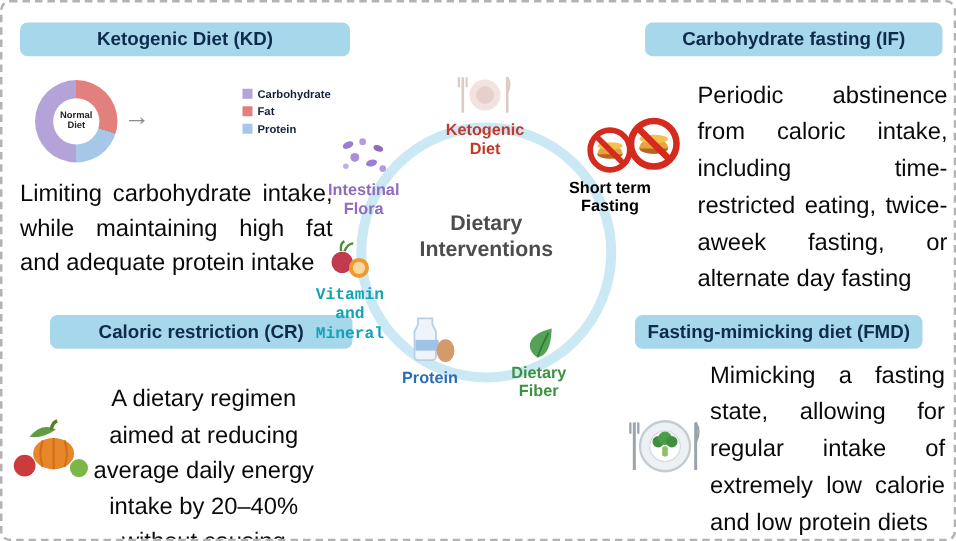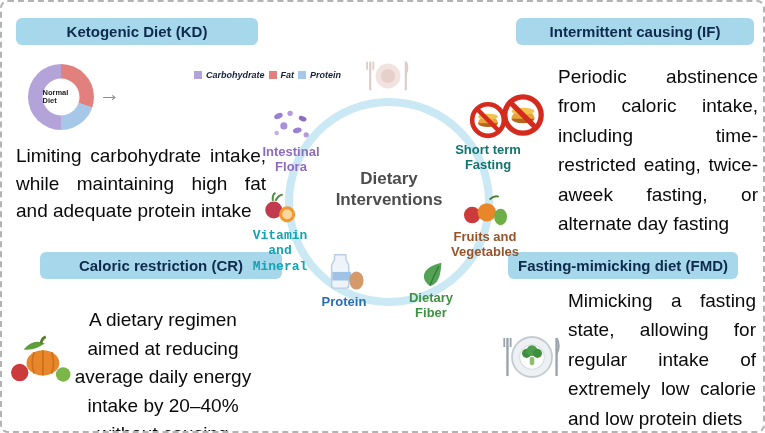--- a/index.html
+++ b/index.html
@@ -9,45 +9,45 @@
     font-family:"Liberation Sans", sans-serif; overflow:hidden;
   }
   .pre { white-space:pre-line; }
 
   
   .panel-header {
     position:absolute; height:27px; line-height:27px; text-align:center;
     background:#a7d7eb; color:#0e2a4d; font-weight:700; font-size:15px;
     border-radius:6px;
   }
-  .hdr-kd  { left:14px;  top:16px;  width:242px; }
+  .hdr-kd  { left:14px;  top:16px;  width:264px; }
   .hdr-if  { left:514px; top:16px;  width:238px; }
   .hdr-cr  { left:14px;  top:250px; width:242px;margin-left:24px; }
   .hdr-fmd { left:506px; top:250px; width:230px; }
 
   
   .panel-text { position:absolute; margin:0; font-size:19px; line-height:1.45; color:#0a0a0a; }
   .txt-kd  { left:14px;  top:140px; width:250px; text-align:justify; }
   .txt-if  { left:556px; top:60px;  width:200px; text-align:justify; line-height:1.55; }
   .txt-cr  { left:62px;  top:284px; width:198px; text-align:center;  line-height:1.5;margin-top:20px; }
   .txt-fmd { left:566px; top:284px; width:188px; text-align:justify; line-height:1.55; }
 
   
   .donut { position:absolute; border-radius:50%; }
   .donut1 { left:26px;  top:62px; width:66px; height:66px; }
   .donut2 { left:124px; top:66px; width:58px; height:58px; }
   .donut-hole {
     position:absolute; left:50%; top:50%; transform:translate(-50%,-50%);
     width:56%; height:56%; background:#fff; border-radius:50%;
     display:flex; align-items:center; justify-content:center;
-    font-size:7.5px; font-weight:700; color:#222; text-align:left; line-height:1.15;
+    font-size:7.5px; font-weight:700; color:#222; text-align:center; line-height:1.15;
   }
   .kd-arrow { position:absolute; left:97px; top:80px; font-size:21px; font-weight:700; color:#8c8c8c; }
 
-  .legend { position:absolute; left:192px; top:68px; display:flex; flex-direction:row; gap:4px;font-style:italic; }
+  .legend { position:absolute; left:192px; top:68px; display:flex; flex-direction:column; gap:4px; }
   .legend-item { display:flex; align-items:center; gap:4px; }
   .swatch { width:8px; height:8px; display:inline-block; }
   .legend-label { font-size:9px; font-weight:700; color:#14213d; }
 
   
   .corner-icon { position:absolute; }
   .icon-if  { left:498px; top:90px; }
   .icon-cr  { left:6px;   top:330px; }
   .icon-fmd { left:500px; top:328px; }
 
@@ -96,21 +96,21 @@
       <span class="legend-label">Fat</span>
     </div>
     <div class="legend-item">
       <span class="swatch" style="background: rgb(166, 199, 231);"></span>
       <span class="legend-label">Protein</span>
     </div>
   </div>
 
   <p class="panel-text txt-kd">Limiting carbohydrate intake, while maintaining high fat and adequate protein intake</p>
 
-  <div class="panel-header hdr-if">Intermittent causing (IF)</div>
+  <div class="panel-header hdr-if">Carbohydrate fasting (IF)</div>
   <span class="corner-icon icon-if icon">
     <svg viewBox="0 0 48 48" width="46" height="46">
       <ellipse cx="24" cy="28" rx="12" ry="4.5" fill="#b5651d"></ellipse>
       <path d="M12 28 a12 9 0 0 1 24 0 z" fill="#e8a33d"></path>
       <ellipse cx="24" cy="20" rx="12" ry="3.5" fill="#f2c14e"></ellipse>
       <circle cx="24" cy="24" r="19" fill="none" stroke="#d42b1e" stroke-width="5.5"></circle>
       <line x1="10.5" y1="10.5" x2="37.5" y2="37.5" stroke="#d42b1e" stroke-width="5.5"></line>
     </svg>
   </span>
   <p class="panel-text txt-if">Periodic abstinence from caloric intake, including time-restricted eating, twice-aweek fasting, or alternate day fasting</p>
@@ -153,48 +153,38 @@
     <span class="icon">
       <svg viewBox="0 0 54 40" width="48" height="36">
         <line x1="7" y1="4" x2="7" y2="36" stroke="#e0cac6" stroke-width="2.4"></line>
         <path d="M3.5 4 v9 M10.5 4 v9" stroke="#e0cac6" stroke-width="2" fill="none"></path>
         <line x1="47" y1="4" x2="47" y2="36" stroke="#e0cac6" stroke-width="2.4"></line>
         <path d="M47 4 q4 6 0 14" stroke="#e0cac6" stroke-width="2" fill="none"></path>
         <circle cx="27" cy="20" r="14" fill="#f2e3e0"></circle>
         <circle cx="27" cy="20" r="8" fill="#e6d0cc"></circle>
       </svg>
     </span>
+    <span class="cycle-label pre" style="color: rgb(192, 57, 43);">Ketogenic
+Diet</span>
   </div>
 
   <div class="cycle-item c2">
     <span class="icon">
       <svg viewBox="0 0 48 48" width="40" height="40">
         <ellipse cx="24" cy="28" rx="12" ry="4.5" fill="#b5651d"></ellipse>
         <path d="M12 28 a12 9 0 0 1 24 0 z" fill="#e8a33d"></path>
         <ellipse cx="24" cy="20" rx="12" ry="3.5" fill="#f2c14e"></ellipse>
         <circle cx="24" cy="24" r="19" fill="none" stroke="#d42b1e" stroke-width="5.5"></circle>
         <line x1="10.5" y1="10.5" x2="37.5" y2="37.5" stroke="#d42b1e" stroke-width="5.5"></line>
       </svg>
     </span>
-    <span class="cycle-label pre" style="color: #0f766e;">Short term
+    <span class="cycle-label pre" style="color: #000000;">Short term
 Fasting</span>
   </div>
 
-  <div class="cycle-item c3">
-    <span class="icon">
-      <svg viewBox="0 0 50 36" width="46" height="33">
-        <path d="M30 6 q5 -5 10 -3" stroke="#4a7f31" stroke-width="2" fill="none"></path>
-        <circle cx="11" cy="23" r="9" fill="#cc3b3b"></circle>
-        <circle cx="27" cy="20" r="10" fill="#e8872a"></circle>
-        <ellipse cx="42" cy="25" rx="7" ry="9" fill="#6fae46"></ellipse>
-      </svg>
-    </span>
-    <span class="cycle-label pre" style="color: rgb(150, 84, 42);">Fruits and
-Vegetables</span>
-  </div>
 
   <div class="cycle-item c4">
     <span class="icon">
       <svg viewBox="0 0 30 32" width="26" height="28">
         <path d="M14 30 C2 22 4 8 27 3 C26 20 23 27 14 30 Z" fill="#55a257"></path>
         <path d="M14 29 Q18 18 24 7" stroke="#2f7a33" stroke-width="1.5" fill="none"></path>
       </svg>
     </span>
     <span class="cycle-label pre" style="color: rgb(62, 145, 66);">Dietary
 Fiber</span>

